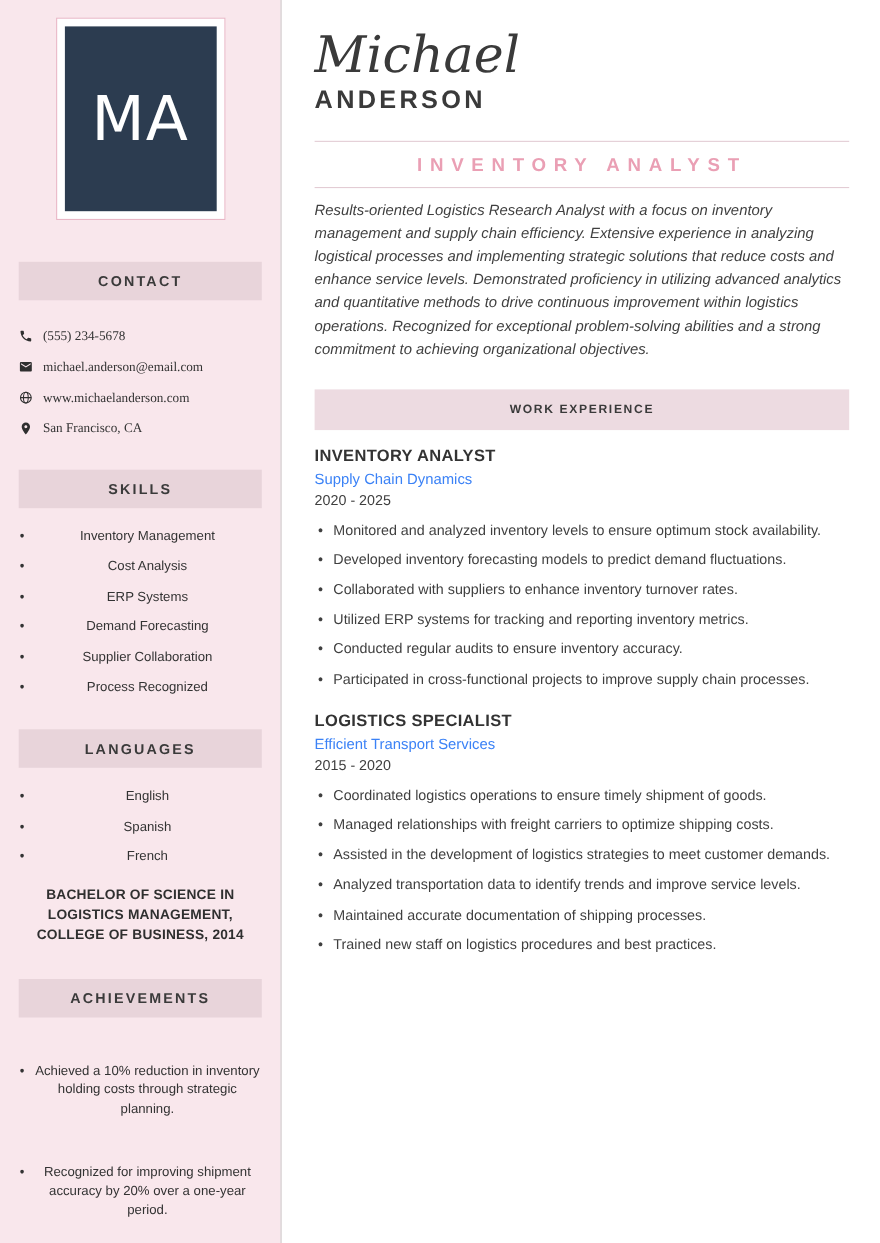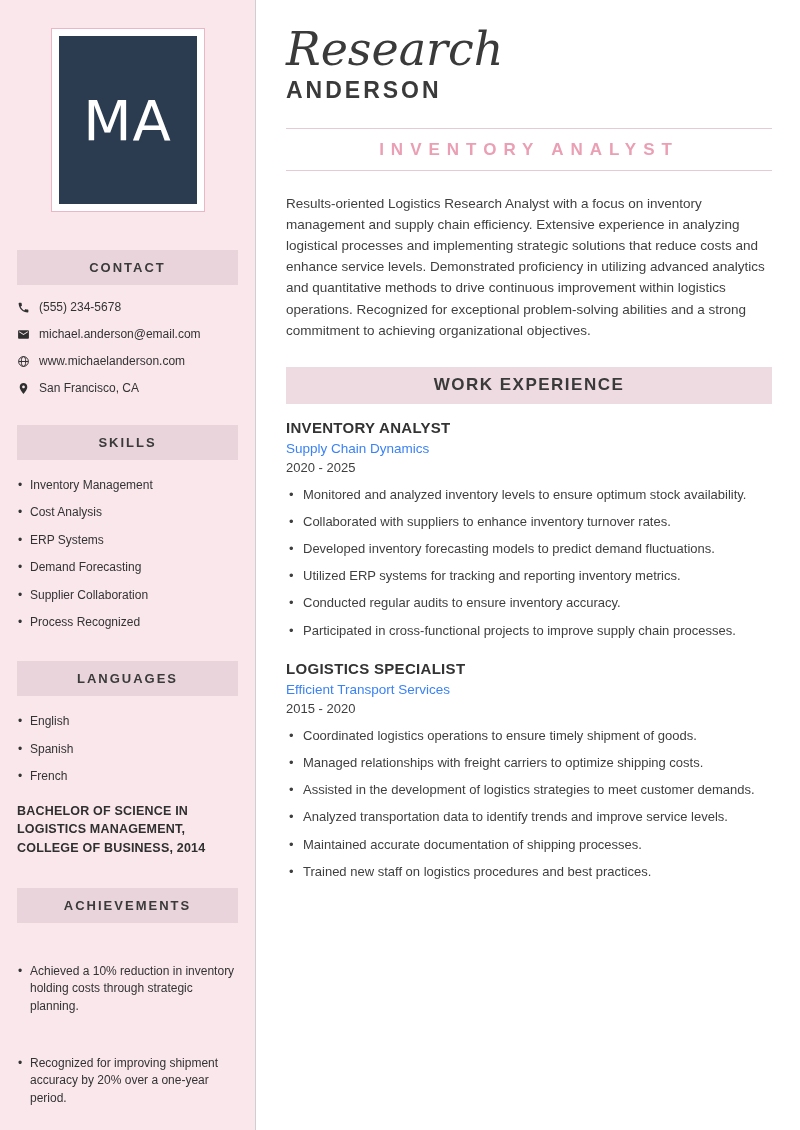--- a/index.html
+++ b/index.html
@@ -9,42 +9,43 @@
     font-family:"Liberation Sans","DejaVu Sans",sans-serif;
     color:#3d3d3d;
   }
   .page { display:flex; width:800px; height:1130px; background:#fff; overflow:hidden; }
 
   
   .sidebar {
     width:256px; min-width:256px; height:100%;
     background:#f9e7ec;
     border-right:1px solid #cfcfcf;
-    padding:28px 17px 20px 17px;
+    padding:16px 17px 20px 17px;
+    text-align:center;
   }
   .avatar-frame {
     width:154px; height:184px; margin:0 auto 38px auto;
     background:#ffffff; border:1px solid #e9b7c6; padding:7px;
   }
   .avatar-inner {
     width:100%; height:100%; background:#2c3c50;
     display:flex; align-items:center; justify-content:center;
   }
   .avatar-initials {
     color:#ffffff; font-size:56px; letter-spacing:1px;
     font-family:"DejaVu Sans",sans-serif;
   }
   .section-bar {
     background:#e8d4da; height:35px;
     display:flex; align-items:center; justify-content:center;
     font-size:13px; font-weight:bold; letter-spacing:2px; color:#3a3a3a;
     margin-top:30px;
   }
   .section-bar.first { margin-top:0; }
-  .contact-list { list-style:none; margin-top:15px; }
+  .contact-list { list-style:none; margin-top:25px;font-family:Liberation Serif, serif; }
   .contact-list li { display:flex; align-items:center; gap:9px; margin-bottom:13px; font-size:12px; color:#333; }
   .cicon { width:13px; height:13px; display:inline-flex; flex-shrink:0; }
   .cicon svg { width:13px; height:13px; }
   .side-list { list-style:none; margin-top:17px; }
   .side-list li { position:relative; padding-left:13px; font-size:12px; margin-bottom:10px; line-height:1.45; color:#333; }
   .side-list li::before { content:"\2022"; position:absolute; left:1px; }
   .edu-degree { margin-top:16px; font-size:12.5px; font-weight:bold; line-height:1.5; color:#2f2f2f; letter-spacing:.2px; }
   .ach-list li { margin-bottom:9px;margin-top:40px; }
 
   
@@ -53,25 +54,25 @@
     font-family:"DejaVu Serif","Liberation Serif",serif; font-style:italic;
     font-size:46px; line-height:1.05; color:#3a3a3a;
   }
   .name-last { font-size:23px; font-weight:bold; letter-spacing:3px; color:#3a3a3a; margin-top:4px; }
   .rule { border:none; border-top:1px solid #e3ccd4; }
   .rule.top { margin-top:24px; }
   .role-title {
     text-align:center; color:#ea9fb4; font-weight:bold;
     font-size:17px; letter-spacing:7px; padding:11px 0 10px 0;
   }
-  .summary { margin-top:22px; font-size:13.5px; line-height:1.56; color:#3f3f3f; }
+  .summary { margin-top:9px; font-size:13.5px; line-height:1.56; color:#3f3f3f;font-style:italic; }
   .main-bar {
     margin-top:26px; height:37px; background:#eddbe1;
     display:flex; align-items:center; justify-content:center;
-    font-size:17px; font-weight:bold; letter-spacing:1.5px; color:#3a3a3a;
+    font-size:11px; font-weight:bold; letter-spacing:1.5px; color:#3a3a3a;
   }
   .job { margin-top:15px; }
   .job-title { font-size:15px; font-weight:bold; color:#333; letter-spacing:.3px; }
   .job-company { font-size:13.5px; margin-top:5px; color:#3b82f6; }
   .job-dates { font-size:13px; margin-top:4px; color:#3f3f3f; }
   .job-bullets { list-style:none; margin-top:11px; }
   .job-bullets li { position:relative; padding-left:17px; font-size:13px; margin-bottom:9px; line-height:1.4; color:#3f3f3f; }
   .job-bullets li::before { content:"\2022"; position:absolute; left:3px; }
   .job + .job { margin-top:20px; }
 </style>
@@ -157,41 +158,41 @@
     <ul class="side-list ach-list">
       <li>Achieved a 10% reduction in inventory holding costs through strategic planning.</li>
       <li>Recognized for improving shipment accuracy by 20% over a one-year period.</li>
       <li>Contributed to a logistics project that enhanced overall operational efficiency.</li>
     </ul>
 
   </aside>
 
   <main class="main">
 
-    <div class="name-first">Research</div>
+    <div class="name-first">Michael</div>
     <div class="name-last">ANDERSON</div>
 
     <hr class="rule top">
     <div class="role-title">INVENTORY ANALYST</div>
     <hr class="rule">
 
     <p class="summary">Results-oriented Logistics Research Analyst with a focus on inventory management and supply chain efficiency. Extensive experience in analyzing logistical processes and implementing strategic solutions that reduce costs and enhance service levels. Demonstrated proficiency in utilizing advanced analytics and quantitative methods to drive continuous improvement within logistics operations. Recognized for exceptional problem-solving abilities and a strong commitment to achieving organizational objectives.</p>
 
     <div class="main-bar">
       <span>WORK EXPERIENCE</span>
     </div>
 
     <section class="job">
       <div class="job-title">INVENTORY ANALYST</div>
       <div class="job-company">Supply Chain Dynamics</div>
       <div class="job-dates">2020 - 2025</div>
       <ul class="job-bullets">
         <li>Monitored and analyzed inventory levels to ensure optimum stock availability.</li>
+        <li>Developed inventory forecasting models to predict demand fluctuations.</li>
         <li>Collaborated with suppliers to enhance inventory turnover rates.</li>
-        <li>Developed inventory forecasting models to predict demand fluctuations.</li>
         <li>Utilized ERP systems for tracking and reporting inventory metrics.</li>
         <li>Conducted regular audits to ensure inventory accuracy.</li>
         <li>Participated in cross-functional projects to improve supply chain processes.</li>
       </ul>
     </section>
 
     <section class="job">
       <div class="job-title">LOGISTICS SPECIALIST</div>
       <div class="job-company">Efficient Transport Services</div>
       <div class="job-dates">2015 - 2020</div>

